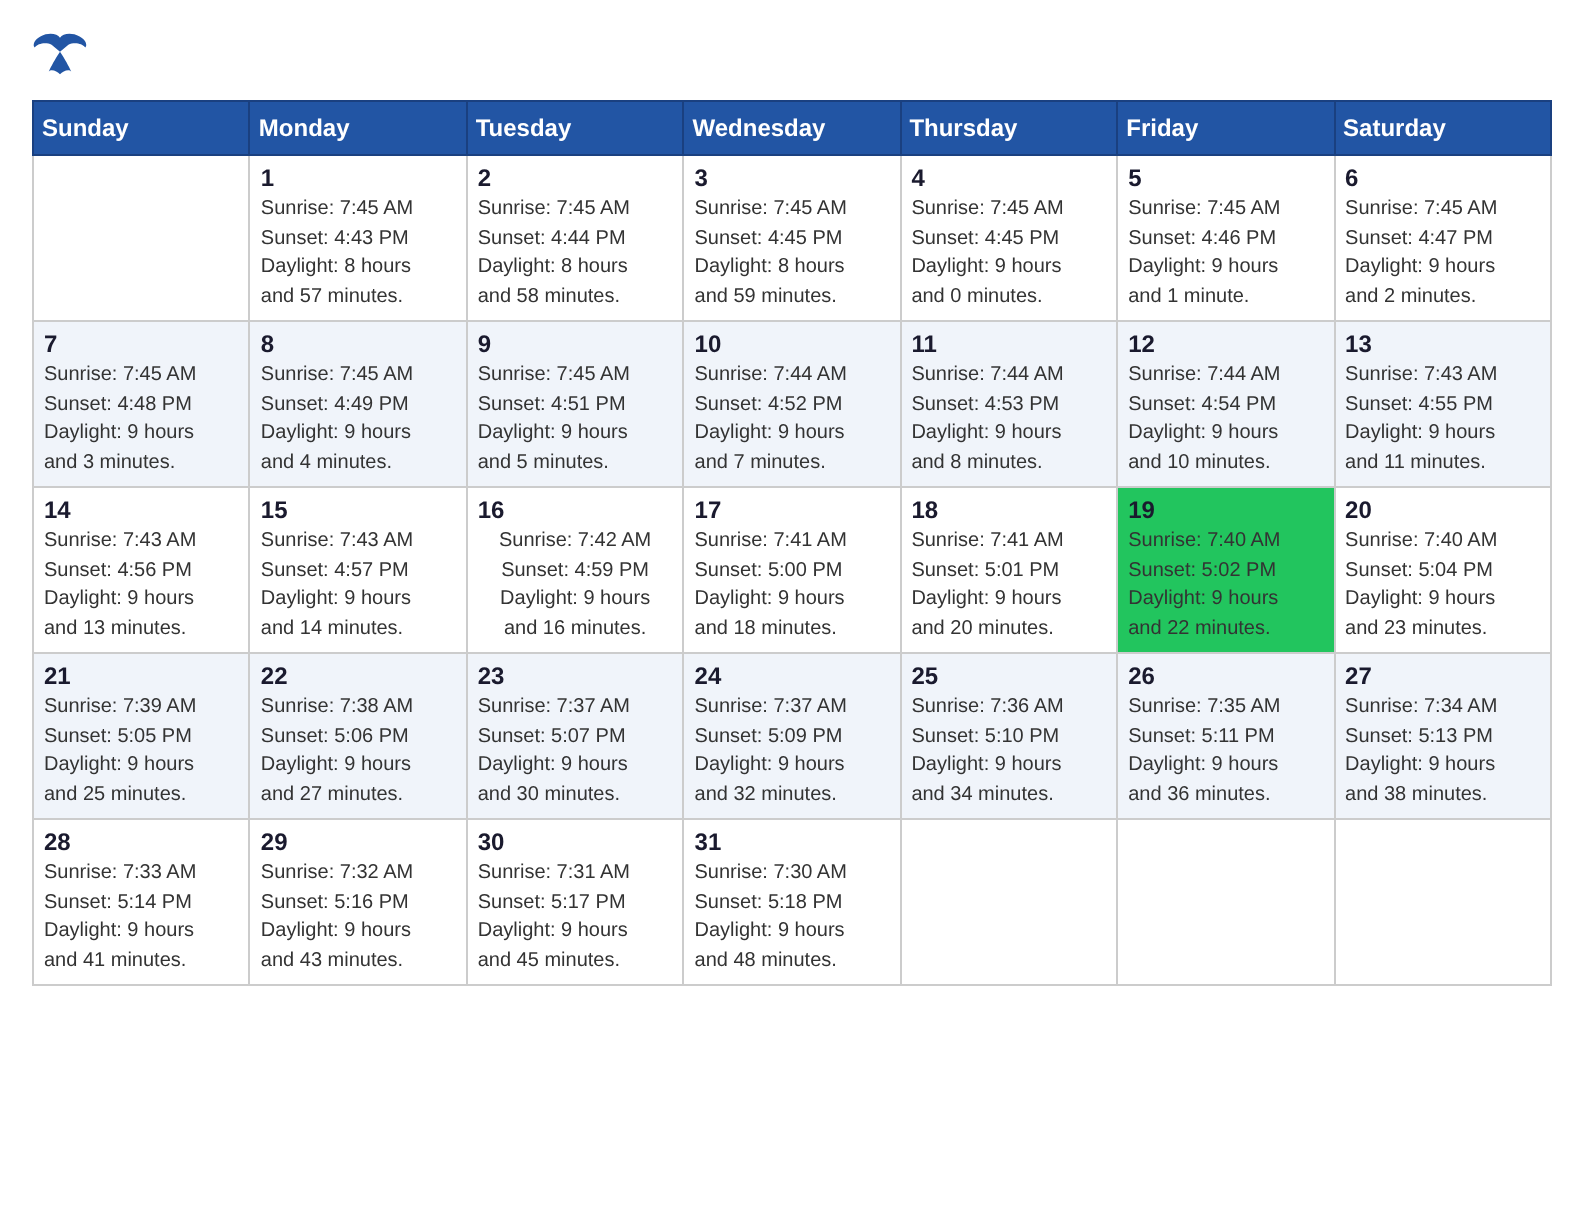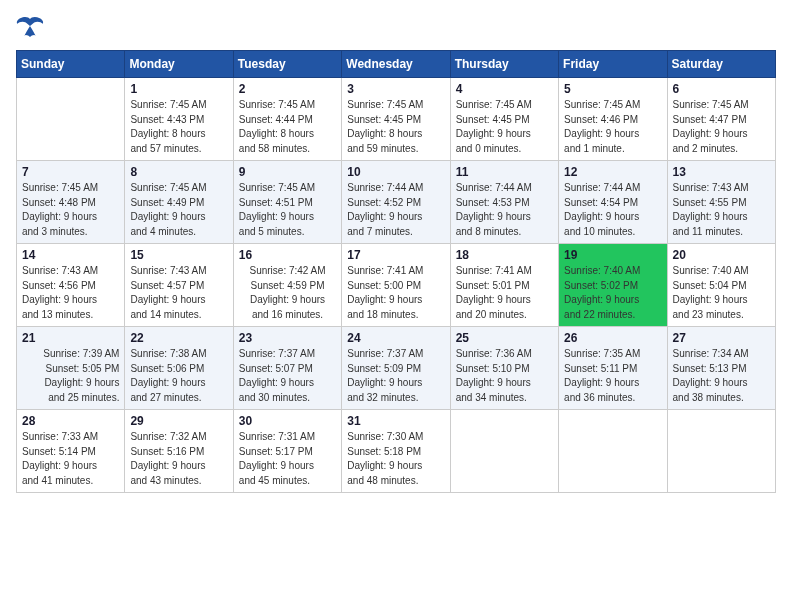--- a/index.html
+++ b/index.html
@@ -261,21 +261,21 @@
           <span class="day-number">20</span>
           <div class="day-info" style="white-space: pre-line;">Sunrise: 7:40 AM
 Sunset: 5:04 PM
 Daylight: 9 hours
 and 23 minutes.</div>
         </td>
       </tr>
       <tr>
         <td style="background: rgb(240, 244, 250);">
           <span class="day-number">21</span>
-          <div class="day-info" style="white-space: pre-line; text-align: right;">Sunrise: 7:39 AM
+          <div class="day-info" style="white-space: pre-line;">Sunrise: 7:39 AM
 Sunset: 5:05 PM
 Daylight: 9 hours
 and 25 minutes.</div>
         </td>
         <td style="background: rgb(240, 244, 250);">
           <span class="day-number">22</span>
           <div class="day-info" style="white-space: pre-line;">Sunrise: 7:38 AM
 Sunset: 5:06 PM
 Daylight: 9 hours
 and 27 minutes.</div>

